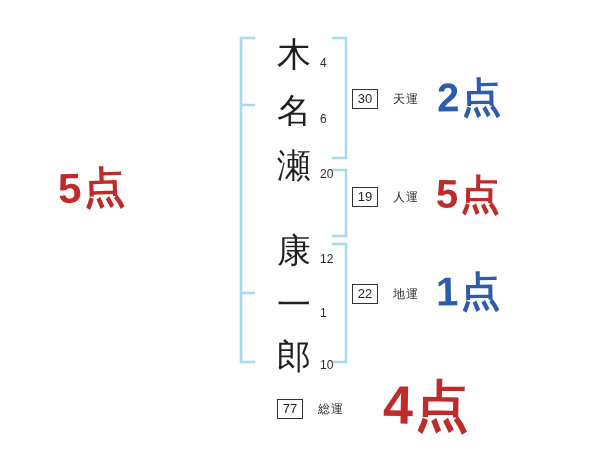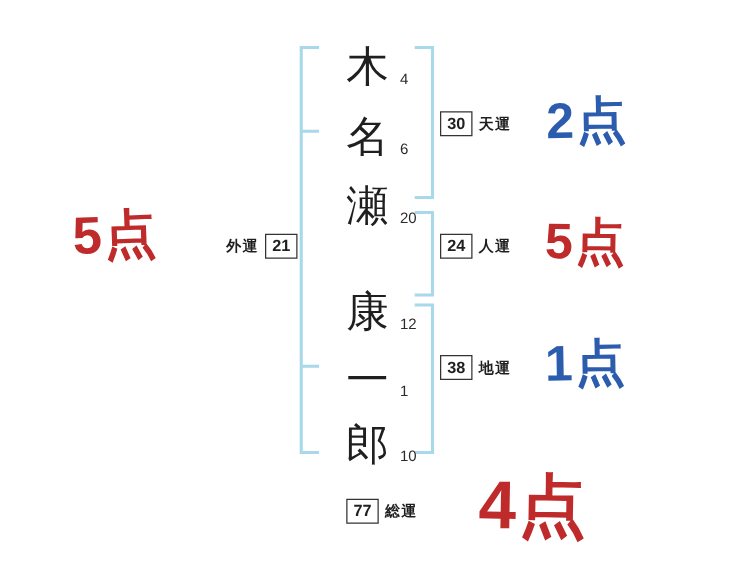--- a/index.html
+++ b/index.html
@@ -35,23 +35,22 @@
     font-size: 12px;
     line-height: 1;
     margin-left: 9px;
     margin-bottom: 2px;
     color: #2a2a2a;
   }
   .fortune {
     position: absolute;
     display: flex;
     align-items: center;
-    gap: 5px;
+    gap: 15px;
     color: #1f1f1f;
-    font-weight: bold;
   }
   .fortune .f-box {
     display: inline-block;
     min-width: 26px;
     height: 20px;
     line-height: 18px;
     border: 1.5px solid #333333;
     background: #ffffff;
     text-align: center;
     font-size: 13px;
@@ -112,37 +111,33 @@
   </div>
   <div class="kanji-item" style="top:287px">
     <span class="kanji">一</span>
     <span class="strokes">1</span>
   </div>
   <div class="kanji-item" style="top:339px">
     <span class="kanji">郎</span>
     <span class="strokes">10</span>
   </div>
 
-  <div class="fortune" style="left:181px; top:187px">
-    <span class="f-label">外運</span>
-    <span class="f-box">21</span>
-  </div>
 
   <div class="fortune" style="left:352px; top:89px">
     <span class="f-box">30</span>
     <span class="f-label">天運</span>
   </div>
 
   <div class="fortune" style="left:352px; top:187px">
-    <span class="f-box">24</span>
+    <span class="f-box">19</span>
     <span class="f-label">人運</span>
   </div>
 
   <div class="fortune" style="left:352px; top:284px">
-    <span class="f-box">38</span>
+    <span class="f-box">22</span>
     <span class="f-label">地運</span>
   </div>
 
   <div class="fortune" style="left:277px; top:399px">
     <span class="f-box">77</span>
     <span class="f-label">総運</span>
   </div>
 
   <div class="score red score-gaiun">5点</div>
   <div class="score blue score-tenun">2点</div>

